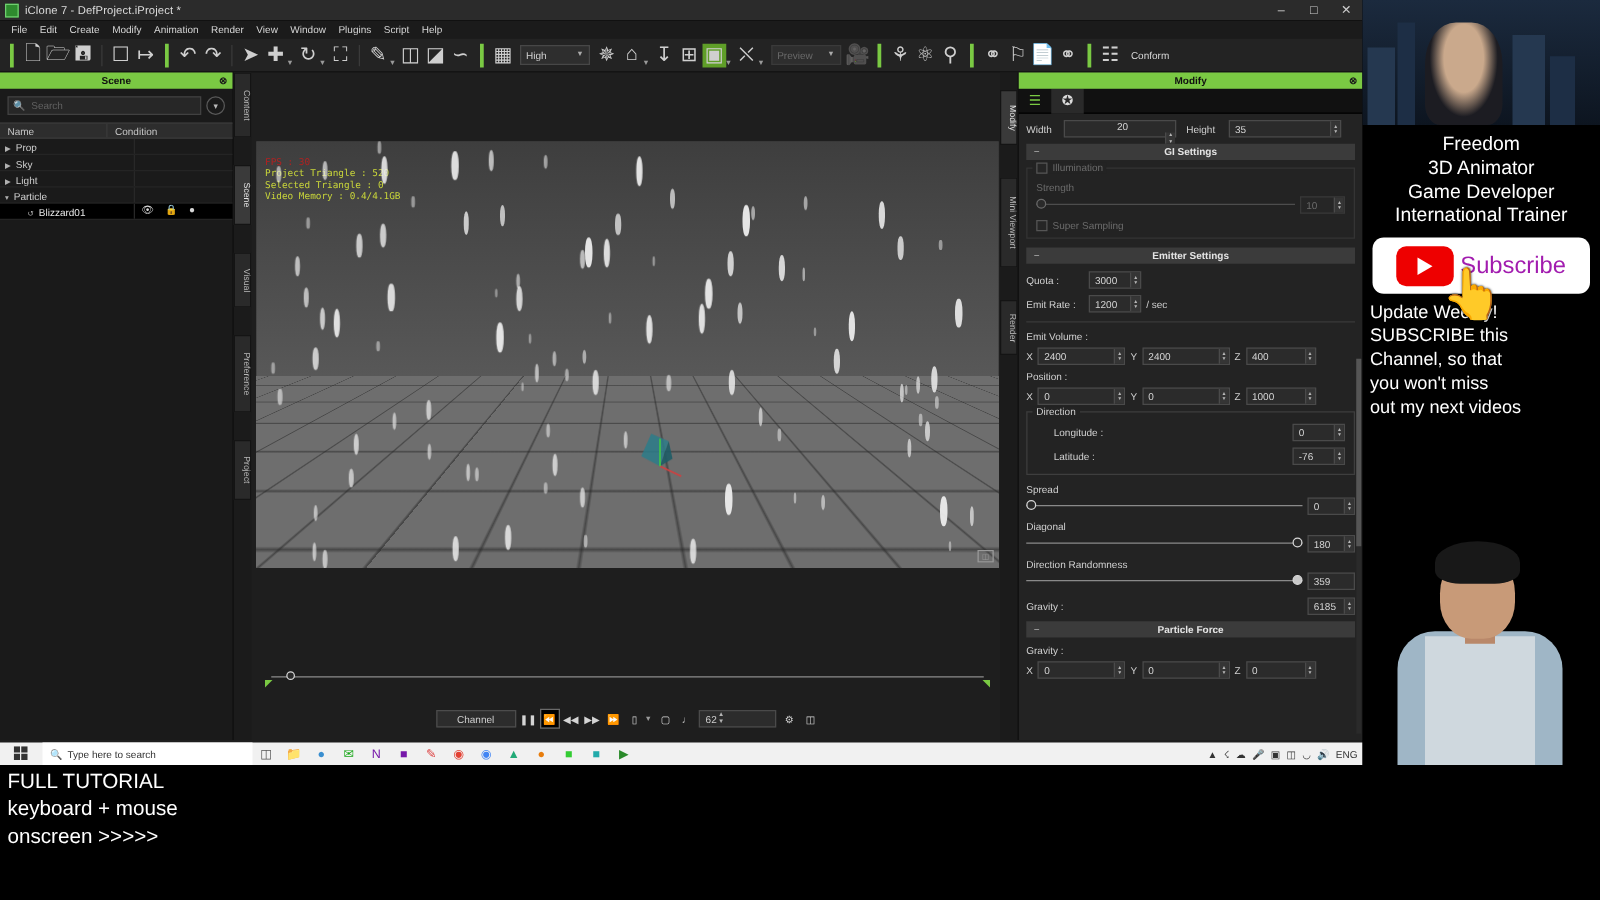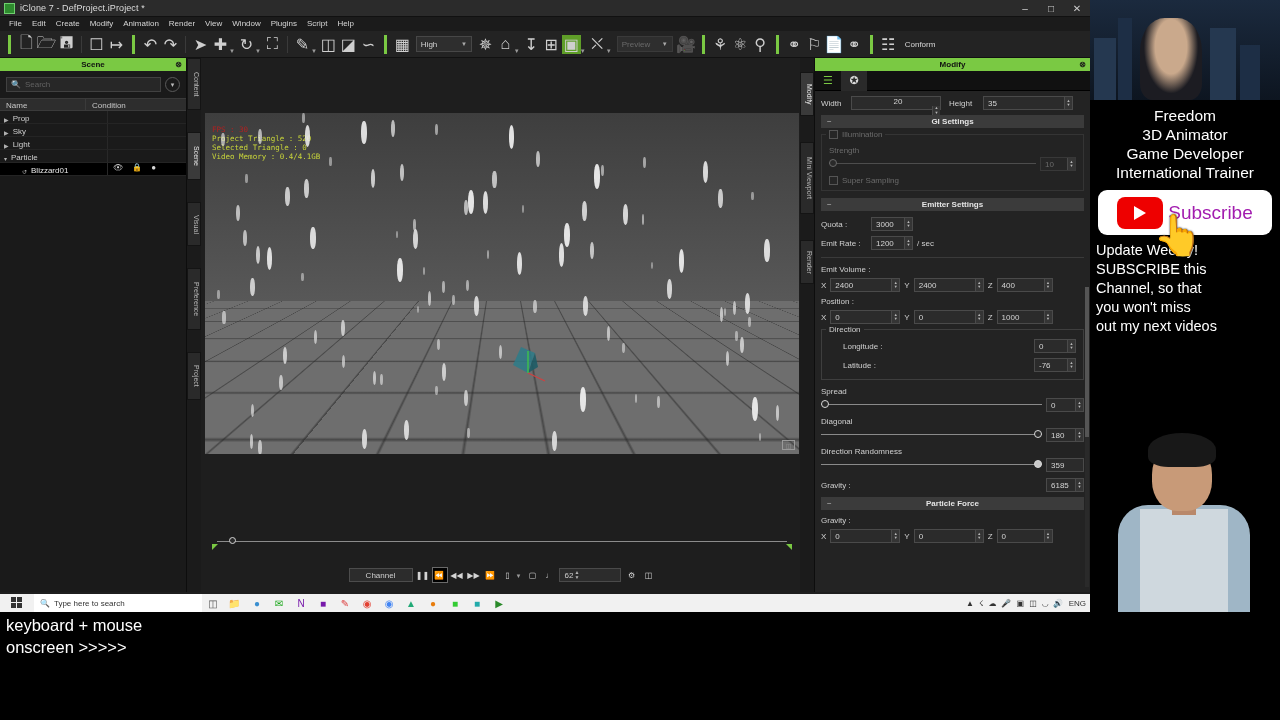--- a/index.html
+++ b/index.html
@@ -883,18 +883,19 @@
       <div class="av-body"></div>
       <div class="av-vest"></div>
       <div class="av-neck"></div>
       <div class="av-head"></div>
       <div class="av-hair"></div>
     </div>
   </div>
 
   <div id="bottom">
     <div id="btext">
+      <div>FULL TUTORIAL</div>
       <div>keyboard + mouse</div>
       <div>onscreen &gt;&gt;&gt;&gt;&gt;</div>
     </div>
 
   </div>
 </div>
 
 </body></html>

